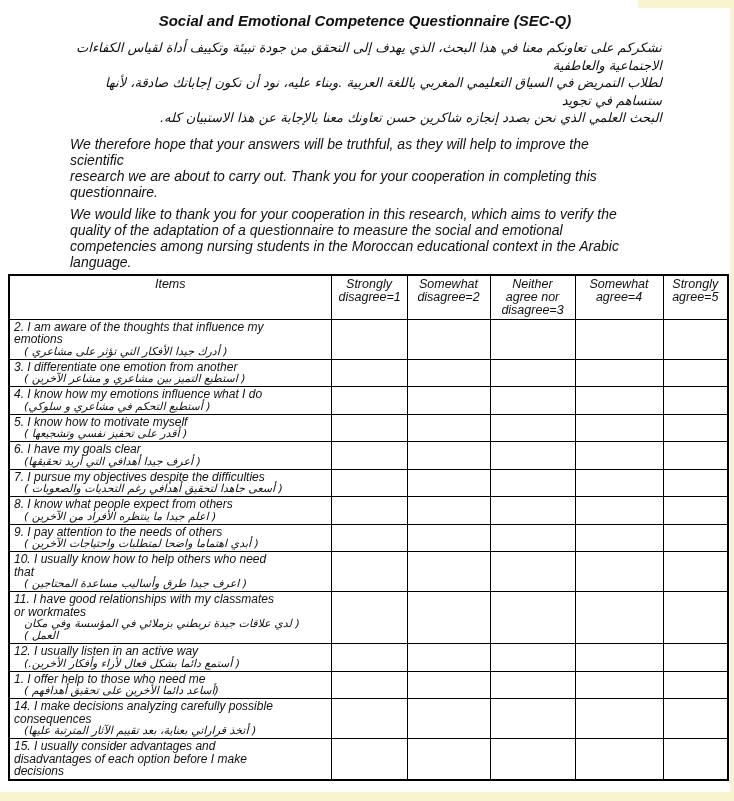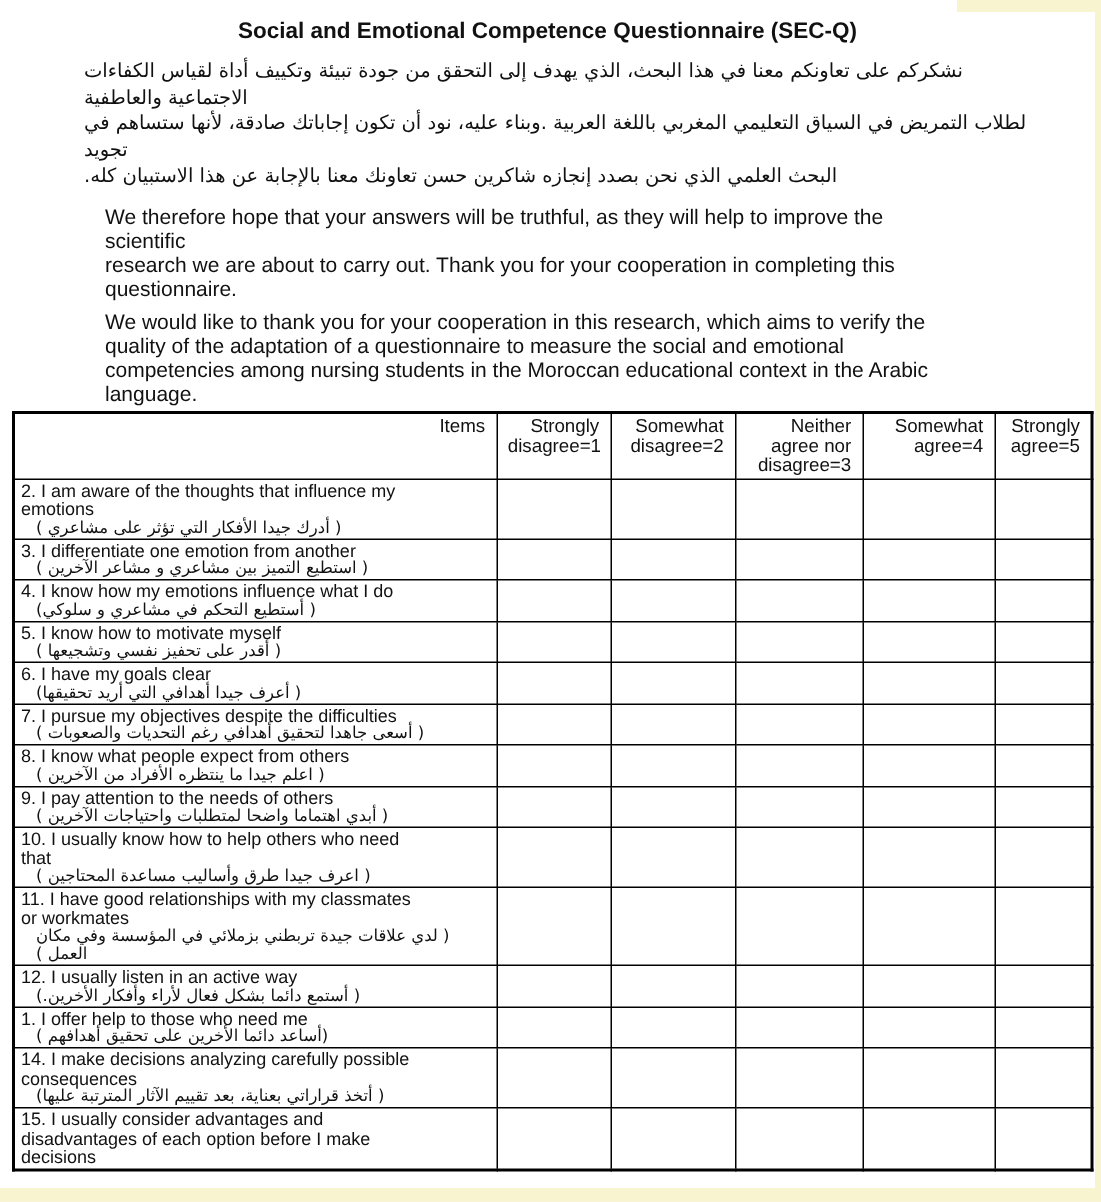--- a/index.html
+++ b/index.html
@@ -1,28 +1,28 @@
 <!DOCTYPE html>
 <html><head>
 <meta charset="utf-8">
 <style>
   html,body{margin:0;padding:0;background:#f9f4d0;}
   .page{position:relative;width:734px;height:801px;background:#f9f4d0;overflow:hidden;
         font-family:"Liberation Sans",sans-serif;color:#111;}
-  .doc{position:absolute;left:0;top:0;width:730px;height:792px;background:#ffffff;}
+  .doc{position:absolute;left:0;top:0;width:730px;height:792px;background:#ffffff;font-style:italic;}
   .corner-strip{position:absolute;top:0;right:0;width:96px;height:8px;background:#f9f4d0;}
   .title{padding-top:12px;text-align:center;font-weight:bold;font-size:15px;line-height:17px;}
-  .ar-intro{margin:10px 36px 0 56px;direction:rtl;text-align:left;font-size:13px;line-height:17.5px;
+  .ar-intro{margin:10px 68px 0 56px;direction:rtl;text-align:right;font-size:13px;line-height:17.5px;
             white-space:pre-line;font-family:"DejaVu Sans",sans-serif;}
   .en-para{margin:9px 90px 0 70px;font-size:14px;line-height:16px;white-space:pre-line;}
   .en-para + .en-para{margin-top:6px;}
   table.q{border-collapse:collapse;table-layout:fixed;margin:4px 0 0 8px;width:719px;
           border:2px solid #000;}
   table.q th, table.q td{border:1px solid #000;}
-  table.q th{font-weight:normal;text-align:right;vertical-align:top;padding:2px 7px;
+  table.q th{font-weight:normal;text-align:center;vertical-align:top;padding:2px 7px;
              font-size:12.5px;line-height:13px;}
   td.item{vertical-align:top;padding:1px 4px;}
   .ien{font-size:12px;line-height:12.5px;white-space:pre-line;}
   .iar{font-size:11px;line-height:12px;direction:rtl;text-align:left;padding-left:10px;
        white-space:pre-line;font-family:"DejaVu Sans",sans-serif;}
   td.ans{background:#fff;}
 </style>
 </head>
 <body>
 

